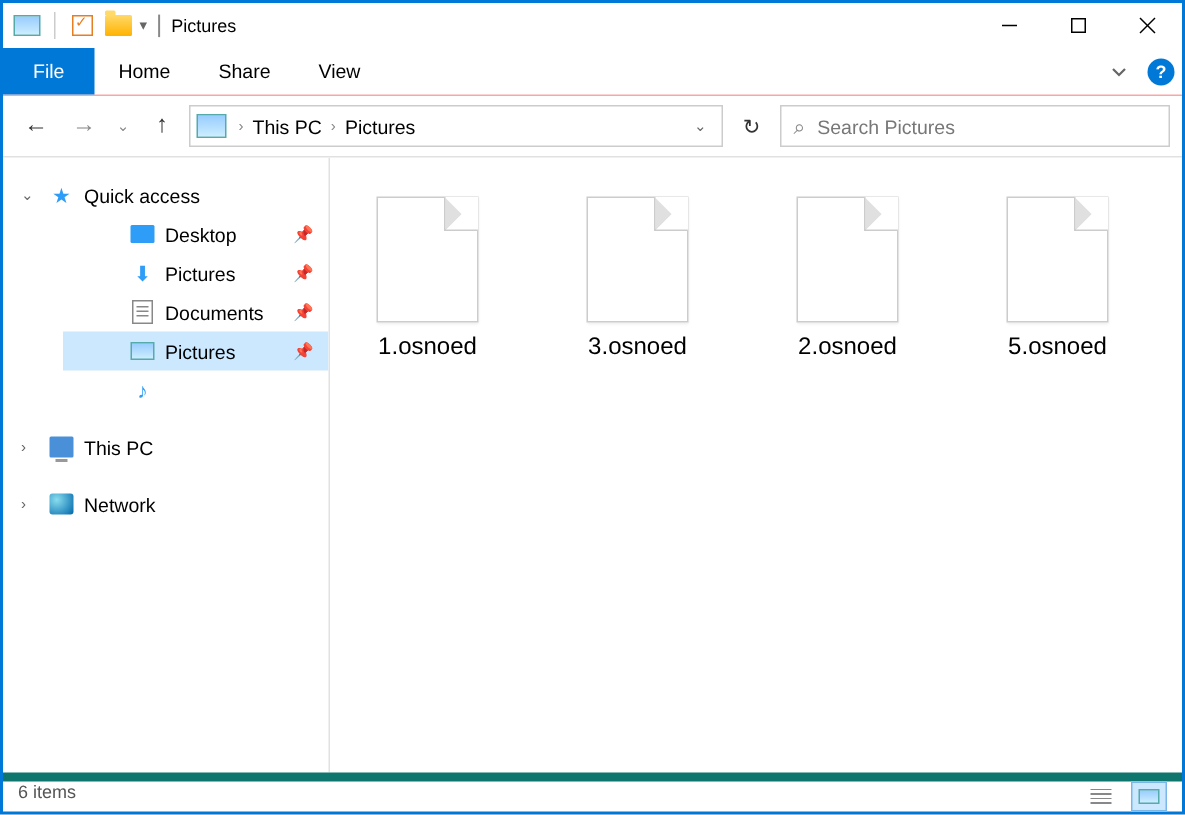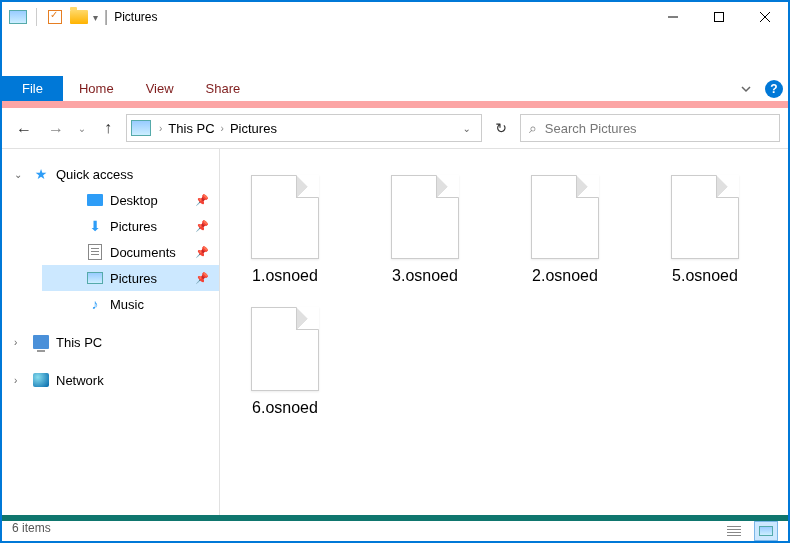--- a/index.html
+++ b/index.html
@@ -15,23 +15,23 @@
     .tb-folder::before { content:''; position:absolute; top:-3px; left:0; width:7px; height:3px; background:#ffd96a; border-radius:1px 1px 0 0; }
     .tb-sep { margin: 0 6px; color: #888; }
     .tb-title { font-size: 12px; color: #000; }
     .tb-spacer { flex: 1; }
     .tb-btn { width: 46px; height: 30px; display: flex; align-items: center; justify-content: center; font-size: 14px; }
     .tb-check { width: 14px; height: 14px; border: 1px solid #e67e22; background: #fff; position: relative; }
     .tb-check::after { content: '✓'; color: #e67e22; font-size: 10px; position: absolute; top: -2px; left: 1px; }
     .tb-picicon { width: 18px; height: 14px; background: linear-gradient(#9cf,#cef); border: 1px solid #5aa; }
     
     
-    .ribbon { height: 32px; background: #fff; border-bottom: 7px solid #fca5a5; display: flex; align-items: stretch; margin-top: 44px; }
+    .ribbon { height: 32px; background: #fff; border-bottom: 1px solid #fca5a5; display: flex; align-items: stretch; }
     .file-tab { background: #0078d7; color: #fff; padding: 0 20px; display: flex; align-items: center; font-size: 13px; }
-    .r-tab { padding: 0 16px; display: flex; align-items: center; font-size: 13px; color: #7f1d1d; }
+    .r-tab { padding: 0 16px; display: flex; align-items: center; font-size: 13px; color: #000000; }
     .ribbon-spacer { flex: 1; }
     .ribbon-collapse { width: 28px; display: flex; align-items: center; justify-content: center; color: #666; }
     .ribbon-help { width: 28px; display: flex; align-items: center; justify-content: center; }
     .help-circle { width: 18px; height: 18px; border-radius: 50%; background: #0078d7; color: #fff; font-size: 12px; display: flex; align-items: center; justify-content: center; font-weight: bold; }
     
     
     .navrow { height: 40px; display: flex; align-items: center; padding: 6px 8px; gap: 4px; }
     .nav-btn { width: 28px; height: 28px; display: flex; align-items: center; justify-content: center; color: #888; font-size: 16px; }
     .nav-btn.enabled { color: #333; }
     .addr { flex: 1; height: 28px; border: 1px solid #ccc; display: flex; align-items: center; padding: 0 4px; gap: 2px; font-size: 13px; }
@@ -122,22 +122,22 @@
         <svg width="12" height="12">
           <line x1="1" y1="1" x2="11" y2="11" stroke="#000" stroke-width="1"></line>
           <line x1="11" y1="1" x2="1" y2="11" stroke="#000" stroke-width="1"></line>
         </svg>
       </div>
   </div>
 
   <div class="ribbon">
     <div class="file-tab">File</div>
     <div class="r-tab">Home</div>
+    <div class="r-tab">Share</div>
     <div class="r-tab">View</div>
-    <div class="r-tab">Share</div>
     <div class="ribbon-spacer"></div>
     <div class="ribbon-collapse">
         <svg width="12" height="12">
           <polyline points="2,4 6,8 10,4" fill="none" stroke="#666" stroke-width="1.5"></polyline>
         </svg>
       </div>
     <div class="ribbon-help">
         <div class="help-circle">?</div>
       </div>
   </div>
@@ -190,21 +190,20 @@
       </div>
       <div class="tree-item child selected">
         <span class="tree-icon">
             <div class="ico-pic"></div>
           </span>
         <span class="tree-label">Pictures</span>
         <span class="pin">📌</span>
       </div>
       <div class="tree-item child">
         <span class="tree-icon ico-music">♪</span>
-        <span class="tree-label">Music</span>
       </div>
       <div class="tree-gap"></div>
       <div class="tree-item">
         <span class="tree-chev">›</span>
         <span class="tree-icon">
             <div class="ico-pc"></div>
           </span>
         <span class="tree-label">This PC</span>
       </div>
       <div class="tree-gap"></div>
@@ -235,26 +234,20 @@
           <div class="file-icon">
               <div class="file-dogear"></div>
             </div>
           <div class="file-name">2.osnoed</div>
         </div>
         <div class="file-item">
           <div class="file-icon">
               <div class="file-dogear"></div>
             </div>
           <div class="file-name">5.osnoed</div>
-        </div>
-        <div class="file-item">
-          <div class="file-icon">
-              <div class="file-dogear"></div>
-            </div>
-          <div class="file-name">6.osnoed</div>
         </div>
       </div>
     </div>
   </div>
 
   <div class="statusbar">
     <span>6 items</span>
     <div class="sb-spacer"></div>
     <div class="sb-btn">
         <div class="sb-details-ico"></div>

